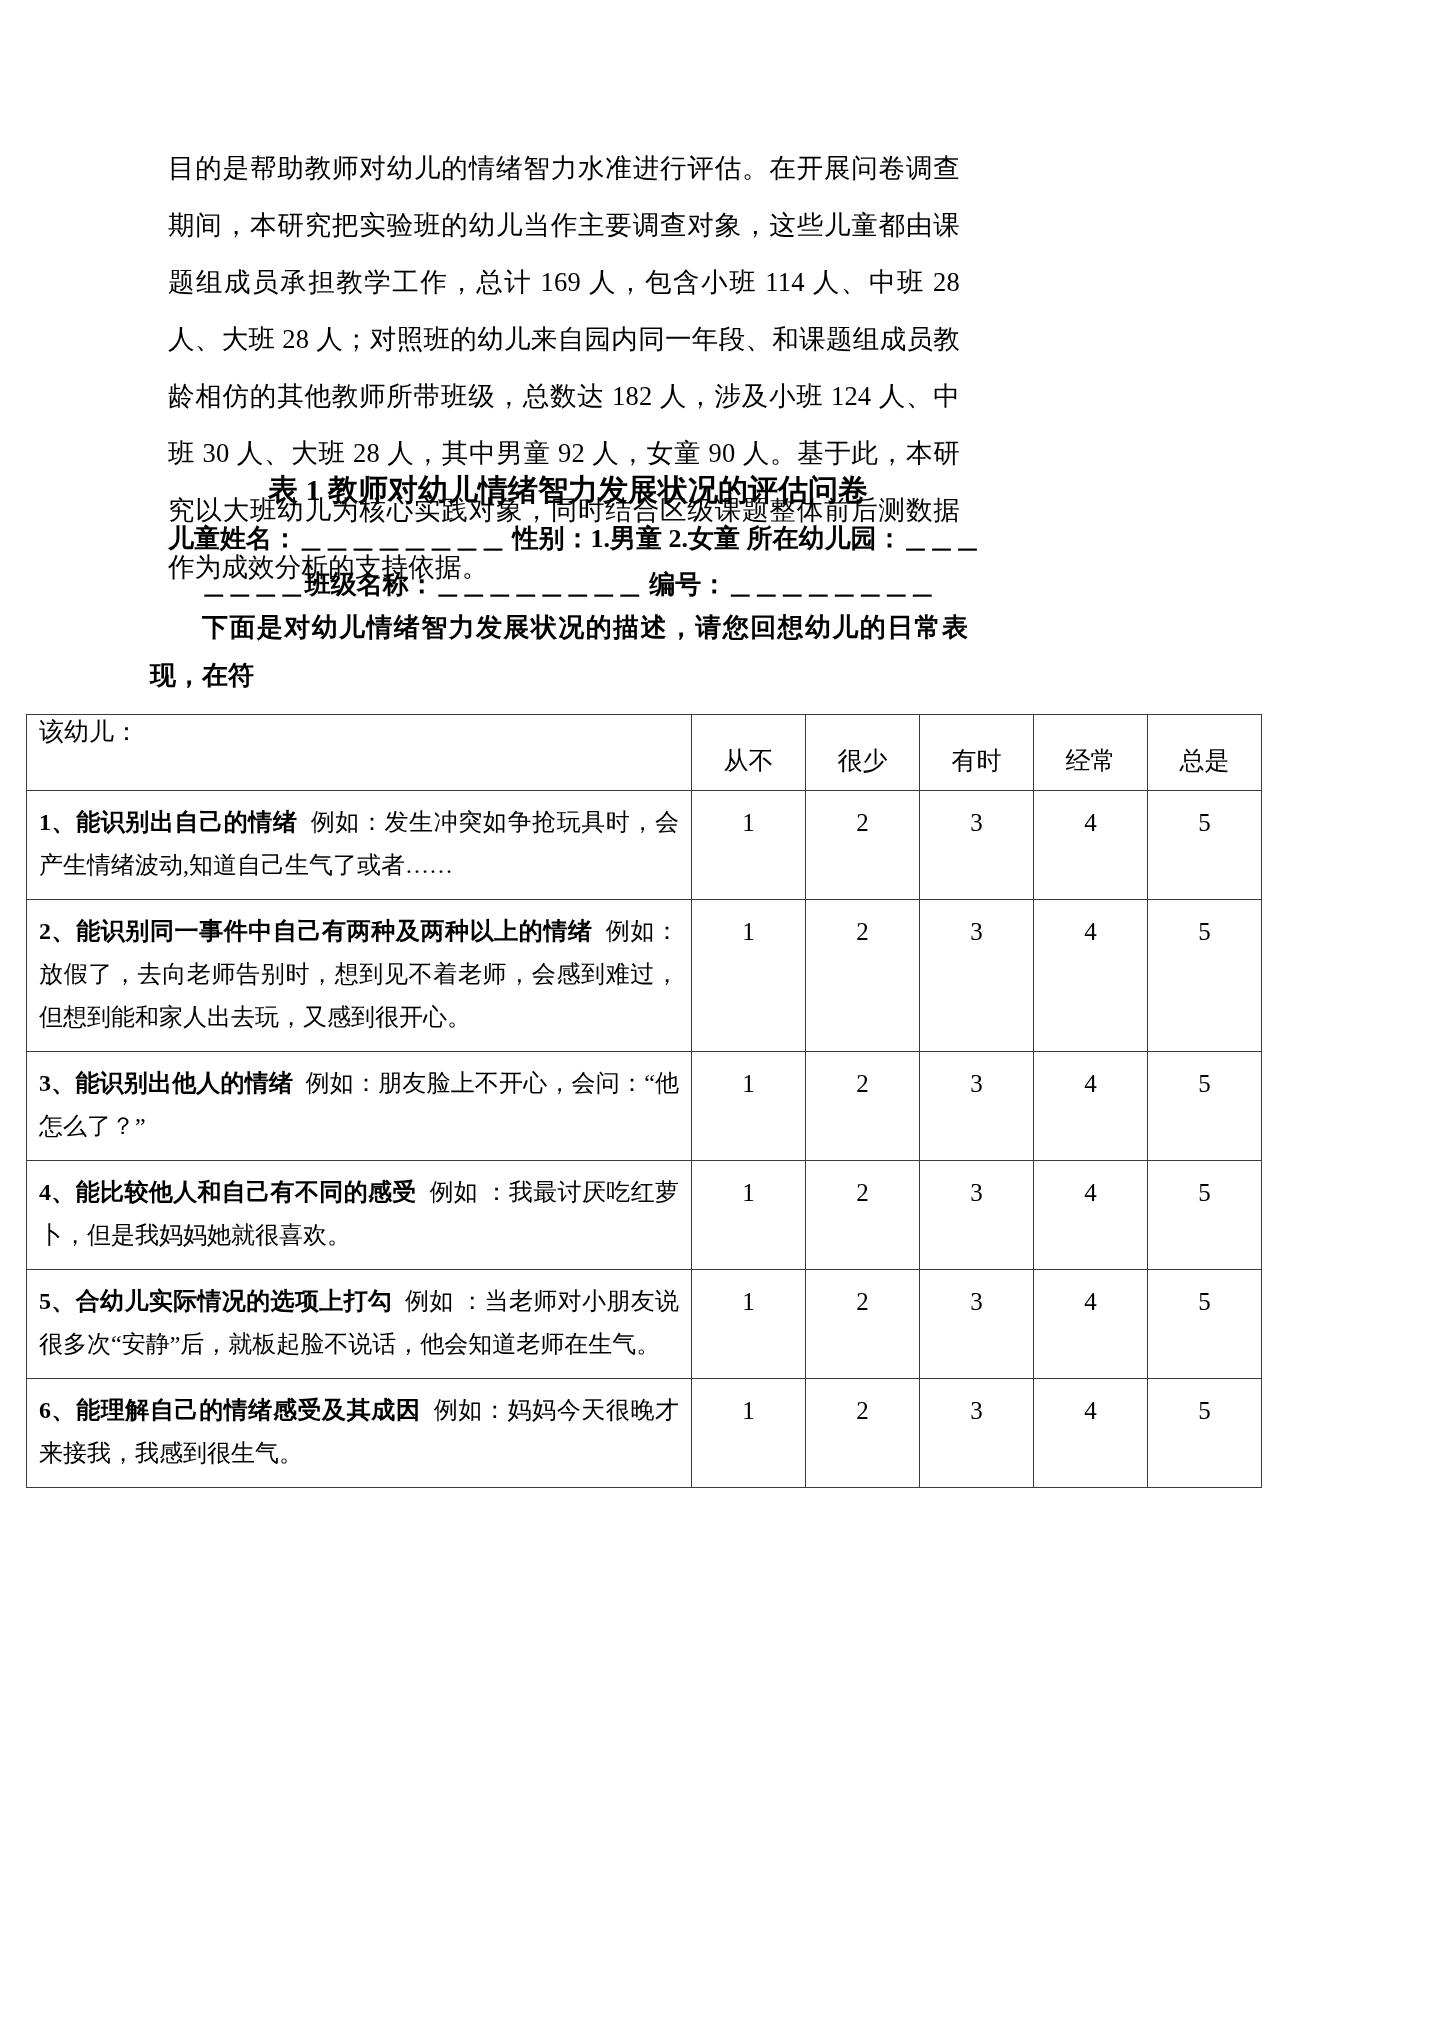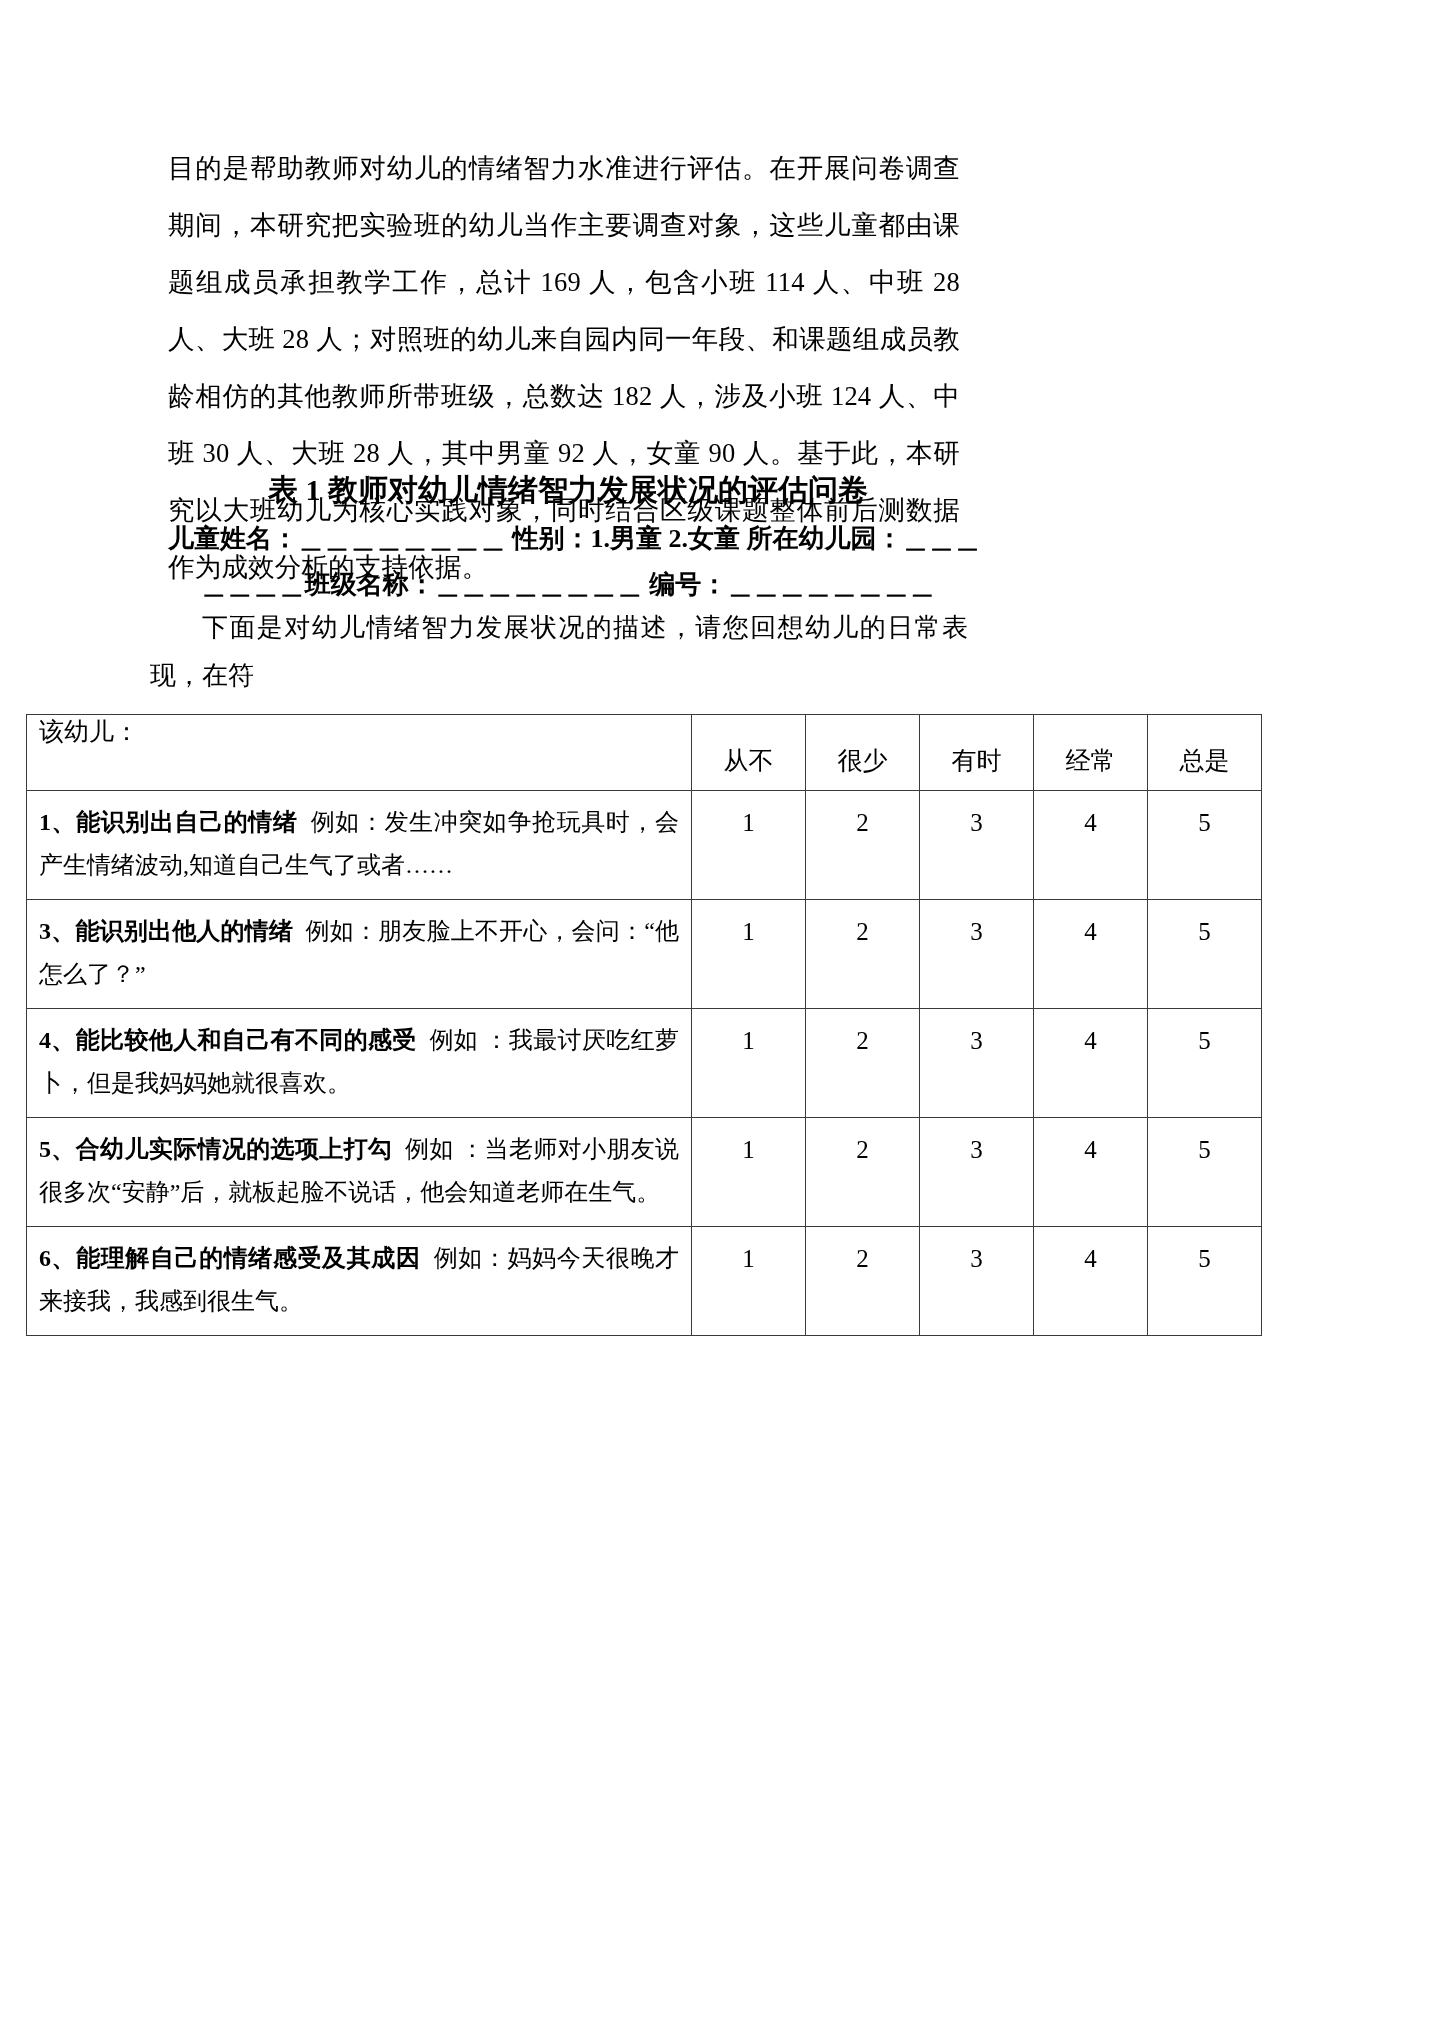--- a/index.html
+++ b/index.html
@@ -68,21 +68,21 @@
   }
 
   
   .instructions {
     position: absolute;
     left: 150px;
     top: 604px;
     width: 818px;
     font-size: 26px;
     line-height: 48px;
-    font-weight: normal;
+    font-weight: bold;
     text-align: justify;
     text-justify: inter-ideograph;
   }
   .instructions .first { text-indent: 2em; }
 
   
   .q-table-wrap {
     position: absolute;
     left: 26px;
     top: 714px;
@@ -168,20 +168,28 @@
 
         <tr>
           <td class="col-item item-cell"><span class="item-stem">1、</span><span class="item-stem">能识别出自己的情绪</span><span class="item-eg">&nbsp;&nbsp;</span><span class="item-eg">例如：发生冲突如争抢玩具时，会产生情绪波动,知道自己生气了或者……</span></td>
           <td class="col-scale scale-num">1</td>
           <td class="col-scale scale-num">2</td>
           <td class="col-scale scale-num">3</td>
           <td class="col-scale scale-num">4</td>
           <td class="col-scale scale-num">5</td>
         </tr>
 
+        <tr>
+          <td class="col-item item-cell"><span class="item-stem">2、</span><span class="item-stem">能识别同一事件中自己有两种及两种以上的情绪</span><span class="item-eg">&nbsp;&nbsp;</span><span class="item-eg">例如：放假了，去向老师告别时，想到见不着老师，会感到难过，但想到能和家人出去玩，又感到很开心。</span></td>
+          <td class="col-scale scale-num">1</td>
+          <td class="col-scale scale-num">2</td>
+          <td class="col-scale scale-num">3</td>
+          <td class="col-scale scale-num">4</td>
+          <td class="col-scale scale-num">5</td>
+        </tr>
 
         <tr>
           <td class="col-item item-cell"><span class="item-stem">3、</span><span class="item-stem">能识别出他人的情绪</span><span class="item-eg">&nbsp;&nbsp;</span><span class="item-eg">例如：朋友脸上不开心，会问：“他怎么了？”</span></td>
           <td class="col-scale scale-num">1</td>
           <td class="col-scale scale-num">2</td>
           <td class="col-scale scale-num">3</td>
           <td class="col-scale scale-num">4</td>
           <td class="col-scale scale-num">5</td>
         </tr>
 

